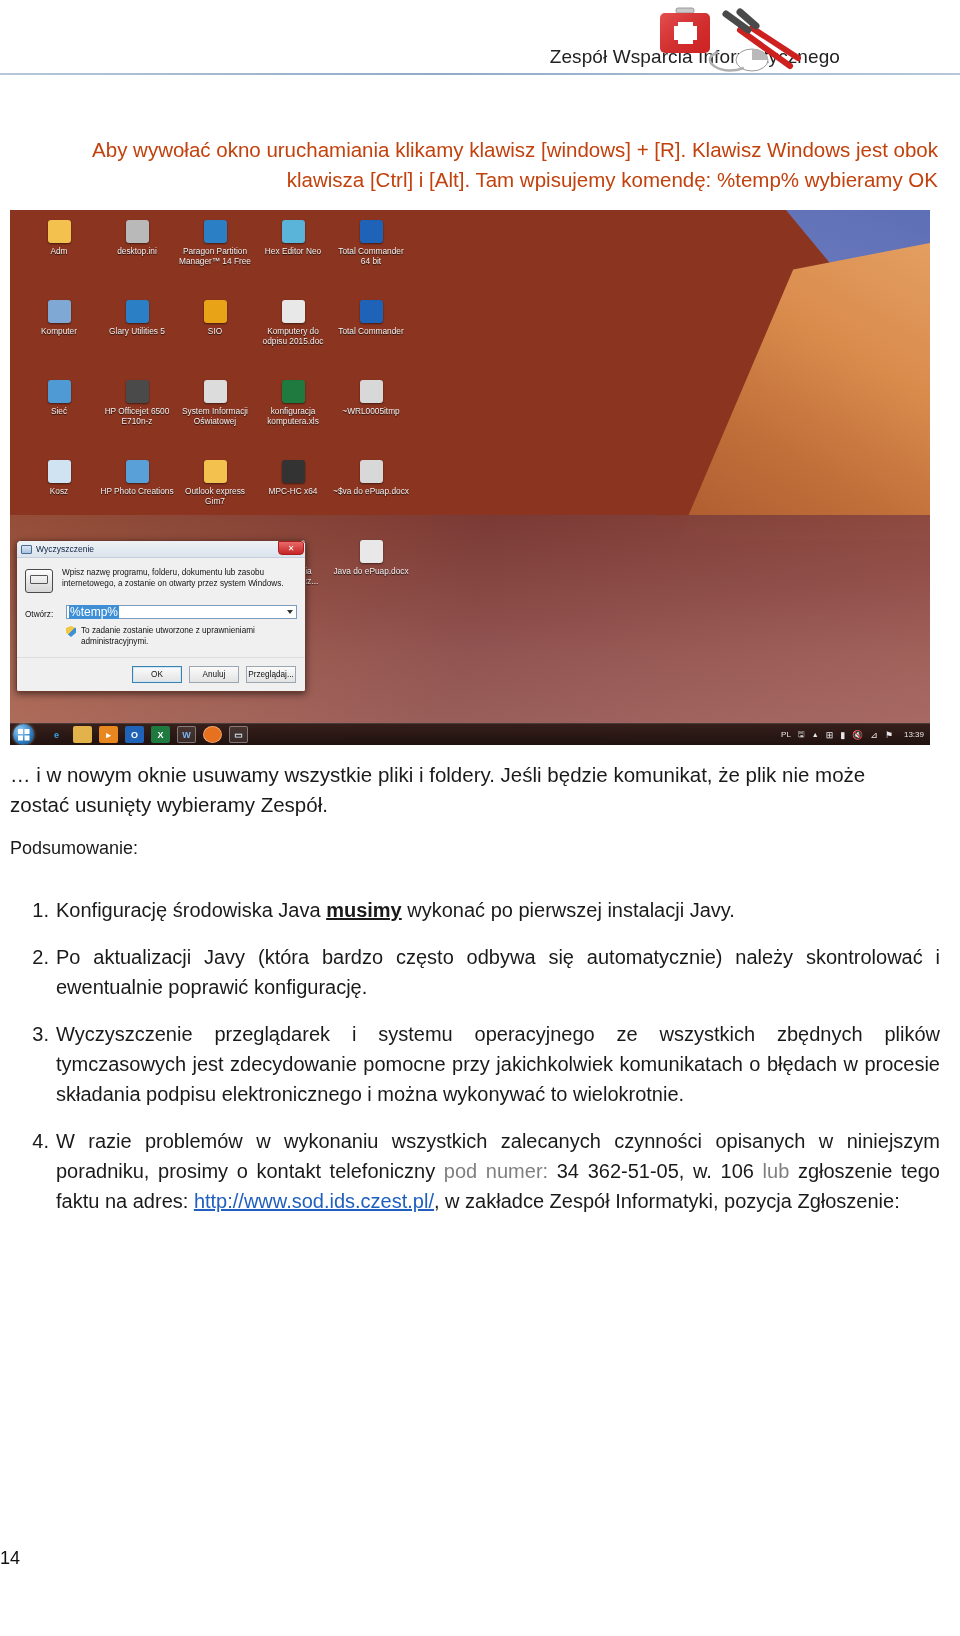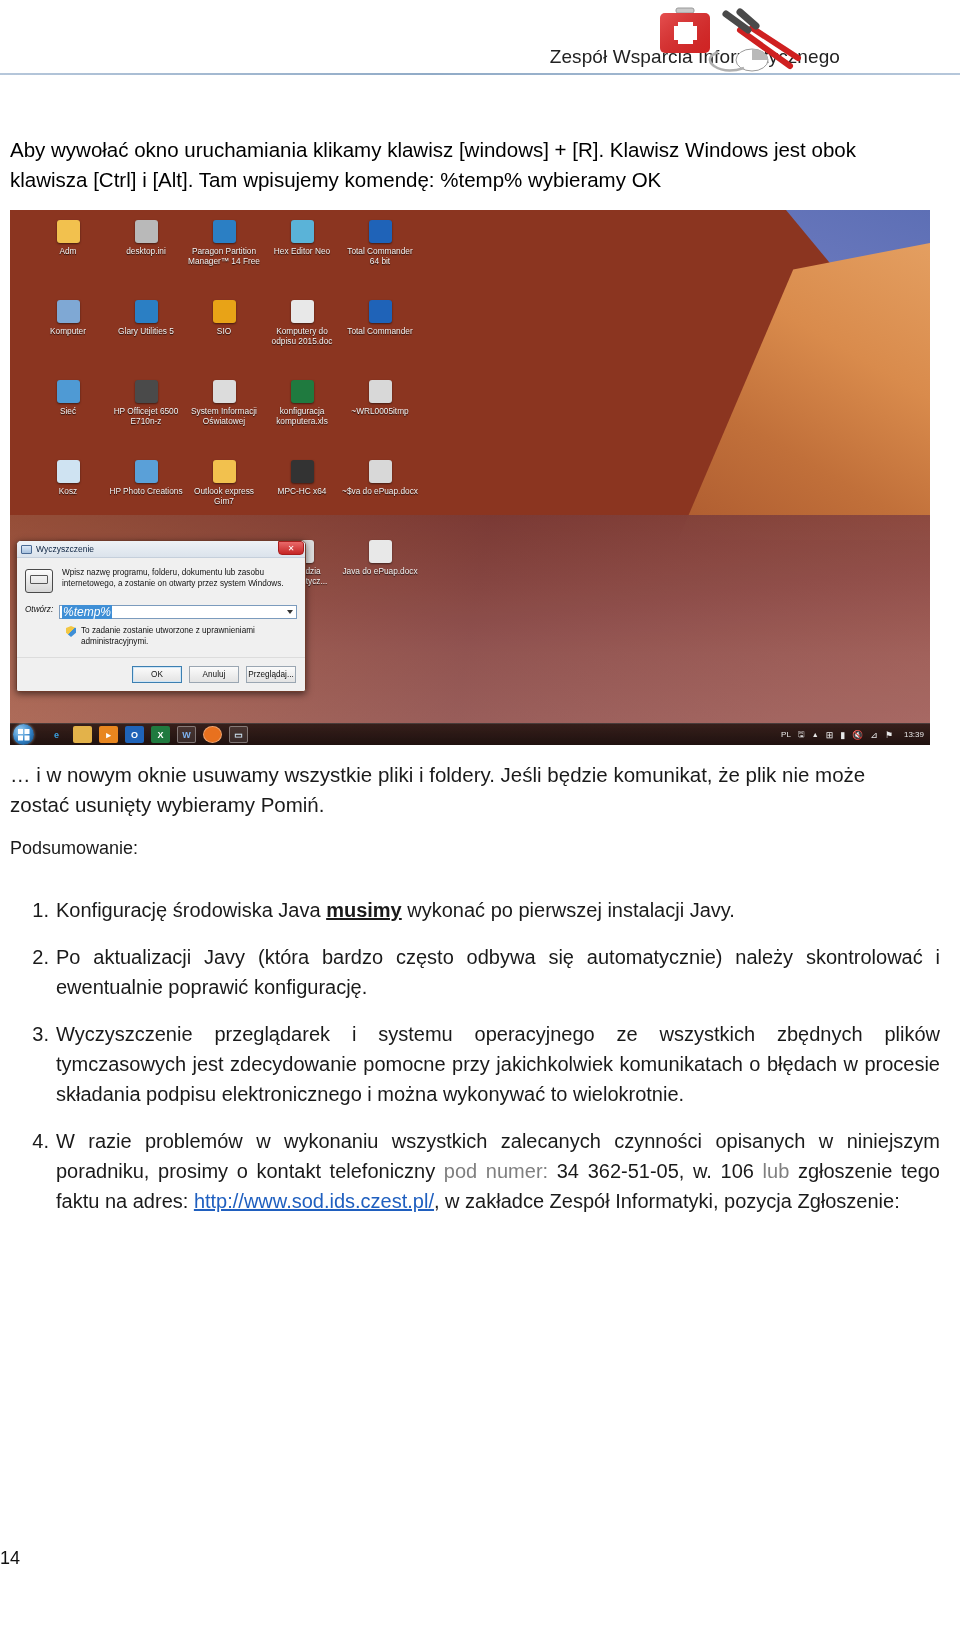--- a/index.html
+++ b/index.html
@@ -27,21 +27,21 @@
   .hdr-line2 {
     position:absolute; left:0; top:82px; width:960px;
     text-align:center; font-size:18.5px; color:#b03027;
   }
   
   .logo { position:absolute; left:648px; top:4px; width:170px; height:72px; }
 
   
   .intro {
     position:absolute; left:10px; top:135px; width:928px;
-    font-size:20.5px; line-height:30px; color:#000000;
+    font-size:20.5px; line-height:30px; color:#c2410c;text-align:right;
   }
 
   
   .shot {
     position:absolute; left:10px; top:210px; width:920px; height:535px;
     overflow:hidden; background:#2b0f08;
   }
   .wall {
     position:absolute; inset:0;
     background:
@@ -66,21 +66,21 @@
     position:absolute; left:0; right:0; bottom:0; height:230px;
     background:linear-gradient(180deg,#7b3a33 0%, #8a4a46 30%, #9b5f5c 60%, #a86f6c 100%);
     opacity:.96;
   }
   .reflect:after{
     content:""; position:absolute; inset:0;
     background:linear-gradient(100deg, rgba(200,120,70,.35), rgba(120,60,60,.25) 50%, rgba(180,110,100,.3));
   }
 
   
-  .icons { position:absolute; left:19px; top:8px; width:392px; }
+  .icons { position:absolute; left:10px; top:8px; width:392px; }
   .icrow { display:flex; }
   .ic {
     width:76px; min-height:66px; margin:0 1px 14px 1px;
     display:flex; flex-direction:column; align-items:center;
     text-align:center;
   }
   .ic .gl {
     width:26px; height:26px; margin-bottom:3px; position:relative;
     display:flex; align-items:center; justify-content:center;
     font-size:17px; line-height:1; color:#fff;
@@ -124,21 +124,21 @@
     width:28px;height:24px;flex:0 0 28px;margin-top:2px;
     border:1.5px solid #4a4a4a;border-radius:3px;
     background:linear-gradient(180deg,#fdfdfd,#d6d6d6);
     position:relative;
   }
   .run-bigicon:after{
     content:""; position:absolute; left:4px; top:5px; right:4px; height:7px;
     border:1.3px solid #555; border-radius:1px;
   }
   .run-desc { font-size:8.2px; line-height:11px; color:#111; }
-  .run-open { display:flex; align-items:flex-start; margin-top:12px;font-style:italic; }
+  .run-open { display:flex; align-items:flex-end; gap:7px; margin-top:12px; }
   .run-open .lab { font-size:8.2px; width:34px; }
   .run-combo {
     flex:1; height:14px; border:1px solid #7b9bbd; background:#fff;
     display:flex; align-items:center; padding-left:2px; position:relative;
   }
   .run-val {
     background:#3f8fd6; color:#fff; font-size:12px; padding:0 1px;
   }
   .run-arrow {
     position:absolute; right:3px; top:4px; width:0;height:0;
@@ -481,21 +481,21 @@
       <span style="font-size:9px">⊞</span>
       <span style="font-size:9px">▮</span>
       <span style="font-size:9px">🔇</span>
       <span style="font-size:9px">⊿</span>
       <span style="font-size:9px">⚑</span>
       <span style="margin-left:4px">13:39</span>
     </div>
   </div>
 </div>
 
-<div class="p2">… i w nowym oknie usuwamy wszystkie pliki i foldery. Jeśli będzie komunikat, że plik nie może zostać usunięty wybieramy Pomiń.</div>
+<div class="p2">… i w nowym oknie usuwamy wszystkie pliki i foldery. Jeśli będzie komunikat, że plik nie może zostać usunięty wybieramy Zespół.</div>
 <div class="h2">Podsumowanie:</div>
 <ol class="list" id="summarylist">
     <li><span class="num">1.</span><span>Konfigurację środowiska Java </span><span class="u-bold">musimy</span><span> wykonać po pierwszej instalacji Javy.</span></li>
     <li><span class="num">2.</span><span>Po aktualizacji Javy (która bardzo często odbywa się automatycznie) należy skontrolować i ewentualnie poprawić konfigurację.</span></li>
     <li><span class="num">3.</span><span>Wyczyszczenie przeglądarek i systemu operacyjnego ze wszystkich zbędnych plików tymczasowych jest zdecydowanie pomocne przy jakichkolwiek komunikatach o błędach w procesie składania podpisu elektronicznego i można wykonywać to wielokrotnie.</span></li>
     <li><span class="num">4.</span><span>W razie problemów w wykonaniu wszystkich zalecanych czynności opisanych w niniejszym poradniku, prosimy o kontakt telefoniczny </span><span class="gray">pod numer:</span><span> 34 362-51-05, w. 106 </span><span class="gray">lub</span><span> zgłoszenie tego faktu na adres: </span><a class="link" href="#">http://www.sod.ids.czest.pl/</a><span>, w zakładce Zespół Informatyki, pozycja Zgłoszenie:</span></li>
   </ol>
 
 <div class="pagenum">14</div>
 

